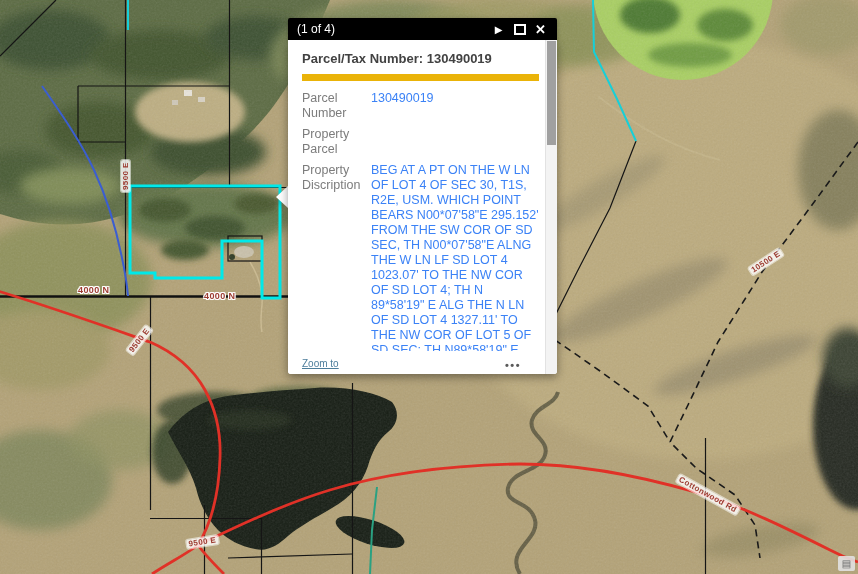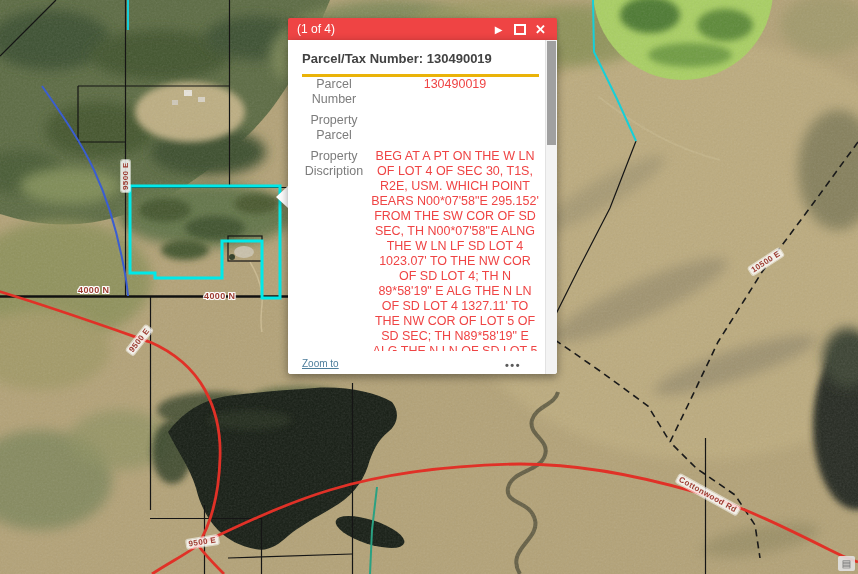--- a/index.html
+++ b/index.html
@@ -14,41 +14,41 @@
   .map-label.pill{background:rgba(255,255,255,.82);padding:0 2px;border-radius:2px;
     font-size:8px;text-shadow:none;box-shadow:0 0 0 1px rgba(255,255,255,.55);}
 
   
   .attr-icon{position:absolute;right:3px;bottom:3px;width:17px;height:15px;
     background:rgba(225,225,225,.9);border-radius:2px;color:#6b6b6b;font-size:10px;
     display:flex;align-items:center;justify-content:center;line-height:1;}
 
   
   .popup{position:absolute;left:288px;top:18px;width:269px;}
-  .popup-header{height:22px;background:#ef4444;color:#fff;display:flex;align-items:center;
+  .popup-header{height:22px;background:#000000;color:#fff;display:flex;align-items:center;
     padding:0 6px 0 9px;font-size:12px;border-radius:2px 2px 0 0;
     box-shadow:0 1px 4px rgba(0,0,0,.3);}
   .popup-header .spacer{flex:1;}
   .hbtn{width:21px;height:22px;display:flex;align-items:center;justify-content:center;
     color:#fff;cursor:pointer;}
   .hbtn.next{font-size:10px;}
   .max-glyph{width:8px;height:7px;border:2px solid #fff;display:block;}
   .hbtn.close{font-size:13px;font-weight:bold;}
   .popup-body{position:relative;background:#fff;height:334px;border-radius:0 0 3px 3px;
     box-shadow:0 3px 10px rgba(0,0,0,.4);overflow:hidden;}
   .popup-pointer{position:absolute;left:-12px;top:168px;width:0;height:0;
     border-top:11px solid transparent;border-bottom:11px solid transparent;
     border-right:12px solid #fff;filter:drop-shadow(-2px 2px 2px rgba(0,0,0,.15));}
   .popup-content{height:312px;overflow:hidden;padding:8px 18px 0 14px;box-sizing:border-box;}
   .popup-title{font-size:13px;font-weight:bold;color:#424242;padding:3px 0 8px 0;
-    border-bottom:3px solid #eab308;}
-  .fields{margin-top:0;font-size:12.5px;text-align:center;}
+    border-bottom:7px solid #eab308;}
+  .fields{margin-top:10px;font-size:12.5px;}
   .frow{display:grid;grid-template-columns:64px 1fr;column-gap:5px;margin-bottom:6px;line-height:15px;}
   .flabel{color:#7c7c7c;}
-  .fvalue{color:#ef4444;}
+  .fvalue{color:#3b82f6;}
   .popup-footer{position:absolute;left:0;bottom:0;width:257px;height:23px;background:#fff;}
   .zoomto{position:absolute;left:14px;bottom:5px;color:#4d7d9b;font-size:10px;
     text-decoration:underline;cursor:pointer;}
   .more-btn{position:absolute;right:24px;bottom:3px;color:#5a5a5a;letter-spacing:1.5px;
     font-size:11px;font-weight:bold;cursor:pointer;}
   .sb-track{position:absolute;right:0;top:0;width:12px;height:100%;background:#f3f3f3;
     border-left:1px solid #e2e2e2;box-sizing:border-box;}
   .sb-thumb{position:absolute;top:1px;left:1px;width:9px;height:104px;background:#a0a0a0;cursor:pointer;}
 </style>
 </head>

